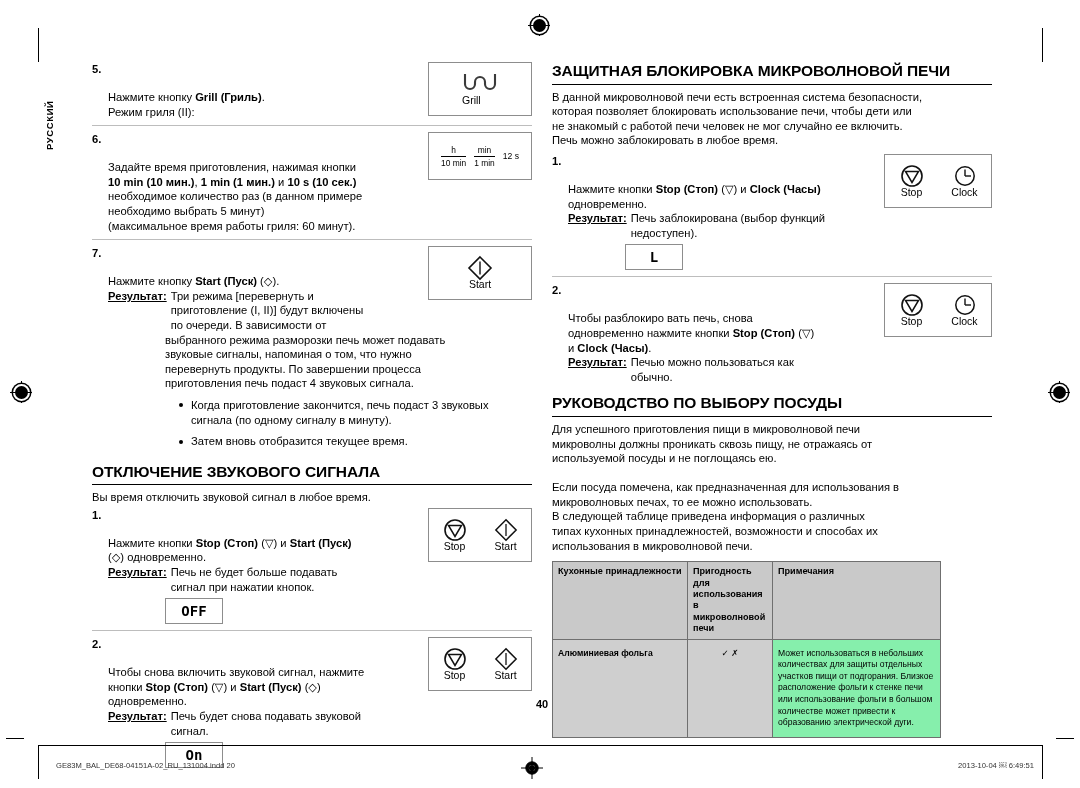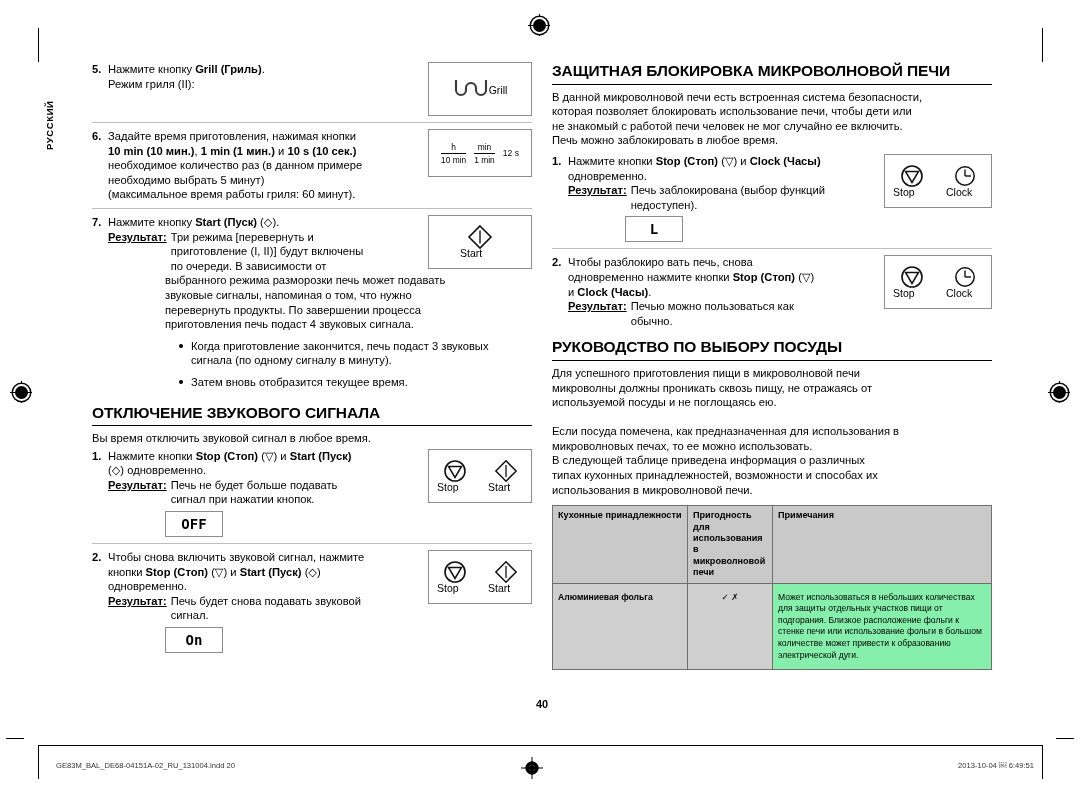--- a/index.html
+++ b/index.html
@@ -51,21 +51,21 @@
   .sec-wrap { margin-top:14px; }
 
   
   p.body { font-size:11.2px; line-height:14.6px; margin:0 0 3px 0; }
 
   
   .rule { border-top:1px solid #bdbdbd; margin:6px 0 6px 0; }
 
   .step { display:flex; align-items:flex-start; }
   .step .num { width:16px; flex:0 0 16px; font-size:11.2px; font-weight:bold; line-height:14.6px; }
-  .step .txt { flex:1 1 auto; font-size:11.2px; line-height:14.6px; }
+  .step .txt { flex:1 1 auto; font-size:11.2px; line-height:14.6px;margin-top:28px; }
   .step .art { flex:0 0 auto; margin-left:6px; }
 
   .result { display:flex; margin-top:0px; }
   .result .lbl { font-weight:bold; text-decoration:underline; white-space:nowrap; font-size:11.2px; line-height:14.6px; }
   .result .val { font-size:11.2px; line-height:14.6px; margin-left:4px; }
 
   ul.bul { margin:1px 0 0 0; padding:0 0 0 14px; list-style:none; }
   ul.bul li { font-size:11.2px; line-height:14.6px; position:relative; padding-left:12px;margin-top:7px; }
   ul.bul li::before {
     content:""; position:absolute; left:0; top:5.5px;
@@ -73,27 +73,27 @@
   }
 
   b, .b { font-weight:bold; }
 
   
   .keybox {
     border:1px solid #8d8d8d; background:#fff;
     display:flex; align-items:center; justify-content:center;
     gap:16px; padding:4px 8px;
   }
-  .key { width:40px; }
+  .key { text-align:center; width:40px; }
   .key .glyph { height:24px; display:flex; align-items:center; justify-content:center; }
   .key .cap { font-size:10.5px; line-height:11px; margin-top:-1px; }
 
   
   .grillbox { width:104px; height:54px; }
-  .grill-glyph { display:flex; flex-direction:row; align-items:center; }
+  .grill-glyph { display:flex; flex-direction:column; align-items:flex-start; }
   .grill-cap { font-size:10.5px; margin-top:1px; }
 
   
   .timebox { width:104px; height:48px; gap:8px; }
   .frac { text-align:center; font-size:8.4px; line-height:10px; }
   .frac .top { padding:0 3px 1px 3px; border-bottom:1px solid #000; }
   .frac .bot { padding-top:1px; }
   .tensec { font-size:8.6px; }
 
   
@@ -105,21 +105,21 @@
     width:58px; height:26px;
     display:flex; align-items:center; justify-content:center;
   }
   .seg {
     font-family:"DejaVu Sans Mono", monospace;
     font-size:14px; font-weight:bold; letter-spacing:0px;
     line-height:16px;
   }
 
   
-  table.dishes { border-collapse:collapse; width:440px; margin-top:8px; font-size:8.6px; }
+  table.dishes { border-collapse:collapse; width:389px; margin-top:8px; font-size:8.6px; }
   table.dishes th {
     background:#c9c9c9; border:1px solid #6f6f6f; text-align:left;
     font-size:9.1px; font-weight:bold; padding:4px 5px; vertical-align:top;
     line-height:11.4px;
   }
   table.dishes td {
     border:1px solid #6f6f6f; vertical-align:top; padding:8px 5px;
     line-height:11.6px; font-size:8.6px;
   }
   td.cell-name { background:#cfcfcf; font-weight:bold; font-size:9px; }

